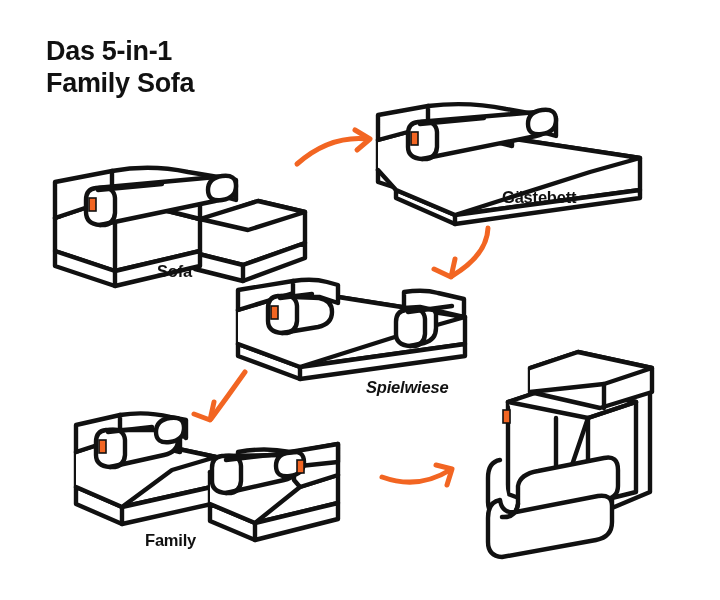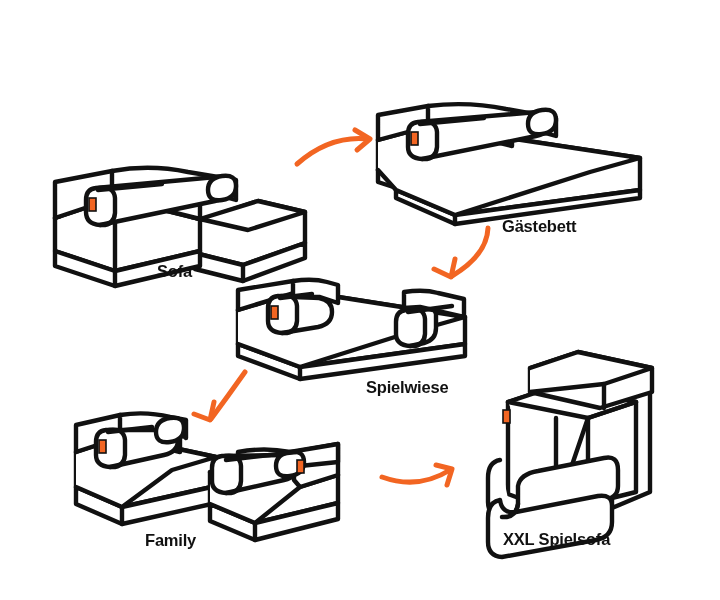--- a/index.html
+++ b/index.html
@@ -30,22 +30,22 @@
   }
   .label {
     position: absolute;
     font-size: 16.5px;
     font-weight: bold;
     color: #111111;
     letter-spacing: -0.2px;
     white-space: nowrap;
   }
   #label-sofa        { left: 157px; top: 262px; }
-  #label-gastebett   { left: 502px; top: 217px; }
-  #label-spielwiese  { left: 366px; top: 378px; }
+  #label-gastebett   { left: 502px; top: 188px; }
+  #label-spielwiese  { left: 366px; top: 378px; font-style: italic; }
   #label-sessel      { left: 145px; top: 531px; }
   #label-xxl         { left: 503px; top: 530px; }
 
   .art {
     position: absolute;
     left: 0;
     top: 0;
     width: 720px;
     height: 600px;
     pointer-events: none;
@@ -79,20 +79,22 @@
     stroke-linejoin: round;
     stroke-width: 5;
     fill: none;
   }
 </style>
 </head>
 <body>
 
 <div id="canvas">
 
+  <div id="title">Das 5-in-1
+Family Sofa</div>
 
   <svg class="art" viewBox="0 0 720 600">
 
     <g>
 
       <path class="ln" d="M195 222 L258 201 L305 212 L305 243 L243 265 L195 253 Z"></path>
       <path class="ln" d="M195 253 L243 265 L305 243 L305 258 L243 281 L195 269 Z"></path>
       <path class="ln-open" d="M243 265 L243 281"></path>
 
       <path class="ln" d="M55 218 L115 198 L200 219 L200 251 L115 271 L55 251 Z"></path>
@@ -233,15 +235,14 @@
   </svg>
 
   <div class="label" id="label-sofa">Sofa</div>
 
   <div class="label" id="label-gastebett">Gästebett</div>
 
   <div class="label" id="label-spielwiese">Spielwiese</div>
 
   <div class="label" id="label-sessel">Family</div>
 
-  <div class="label" id="label-xxl">XXL Spielsofa</div>
 
 </div>
 
 </body></html>

